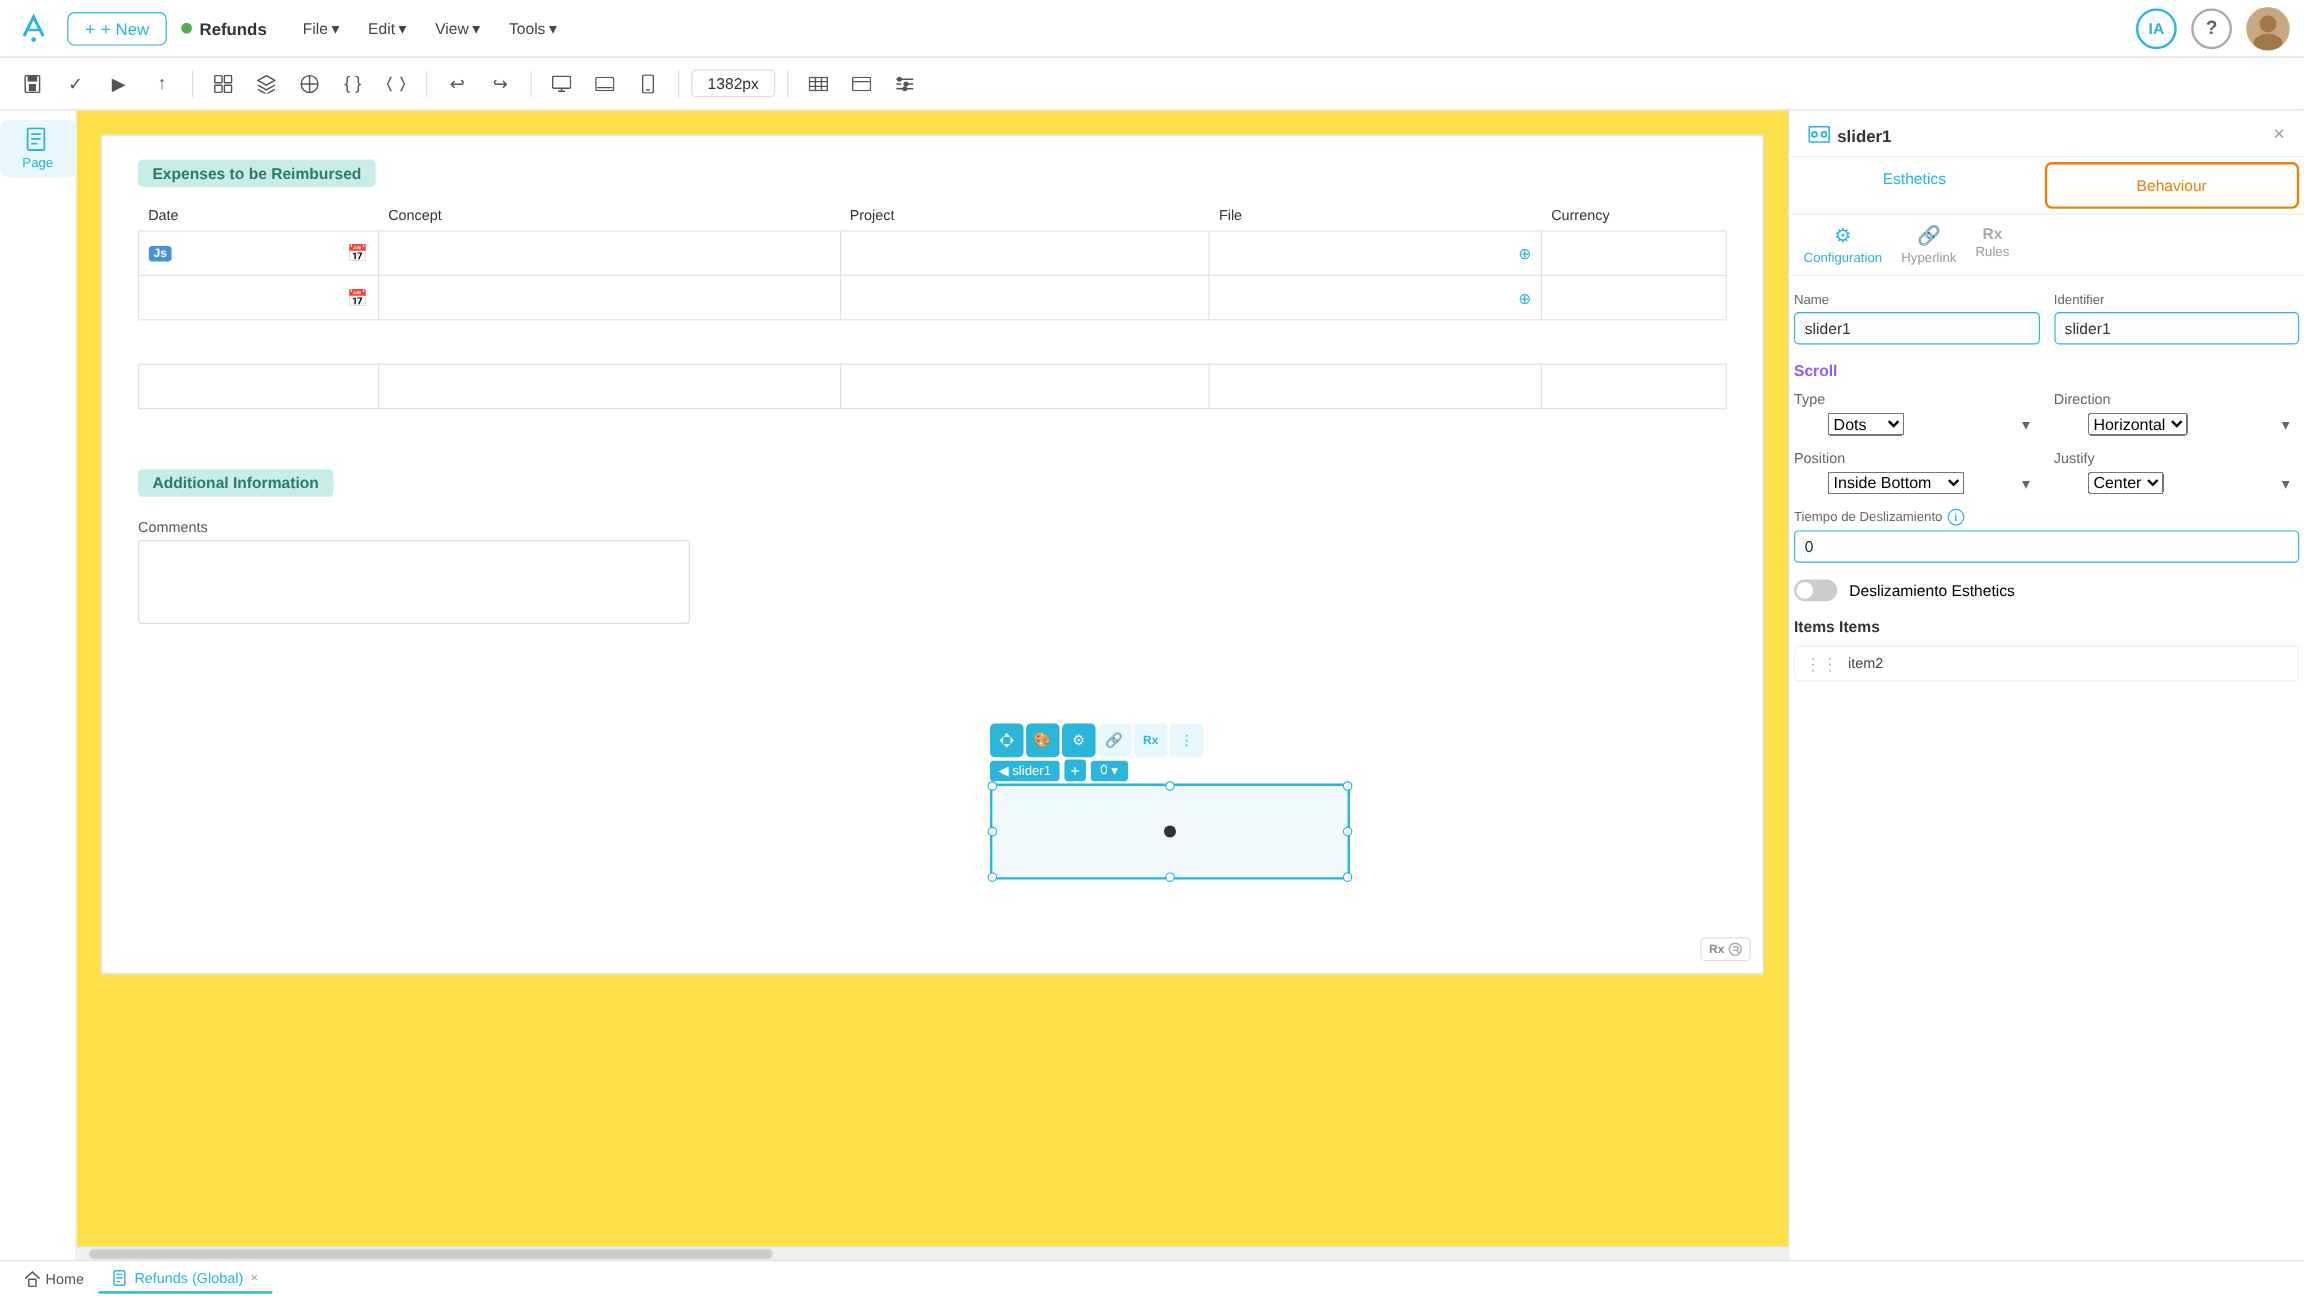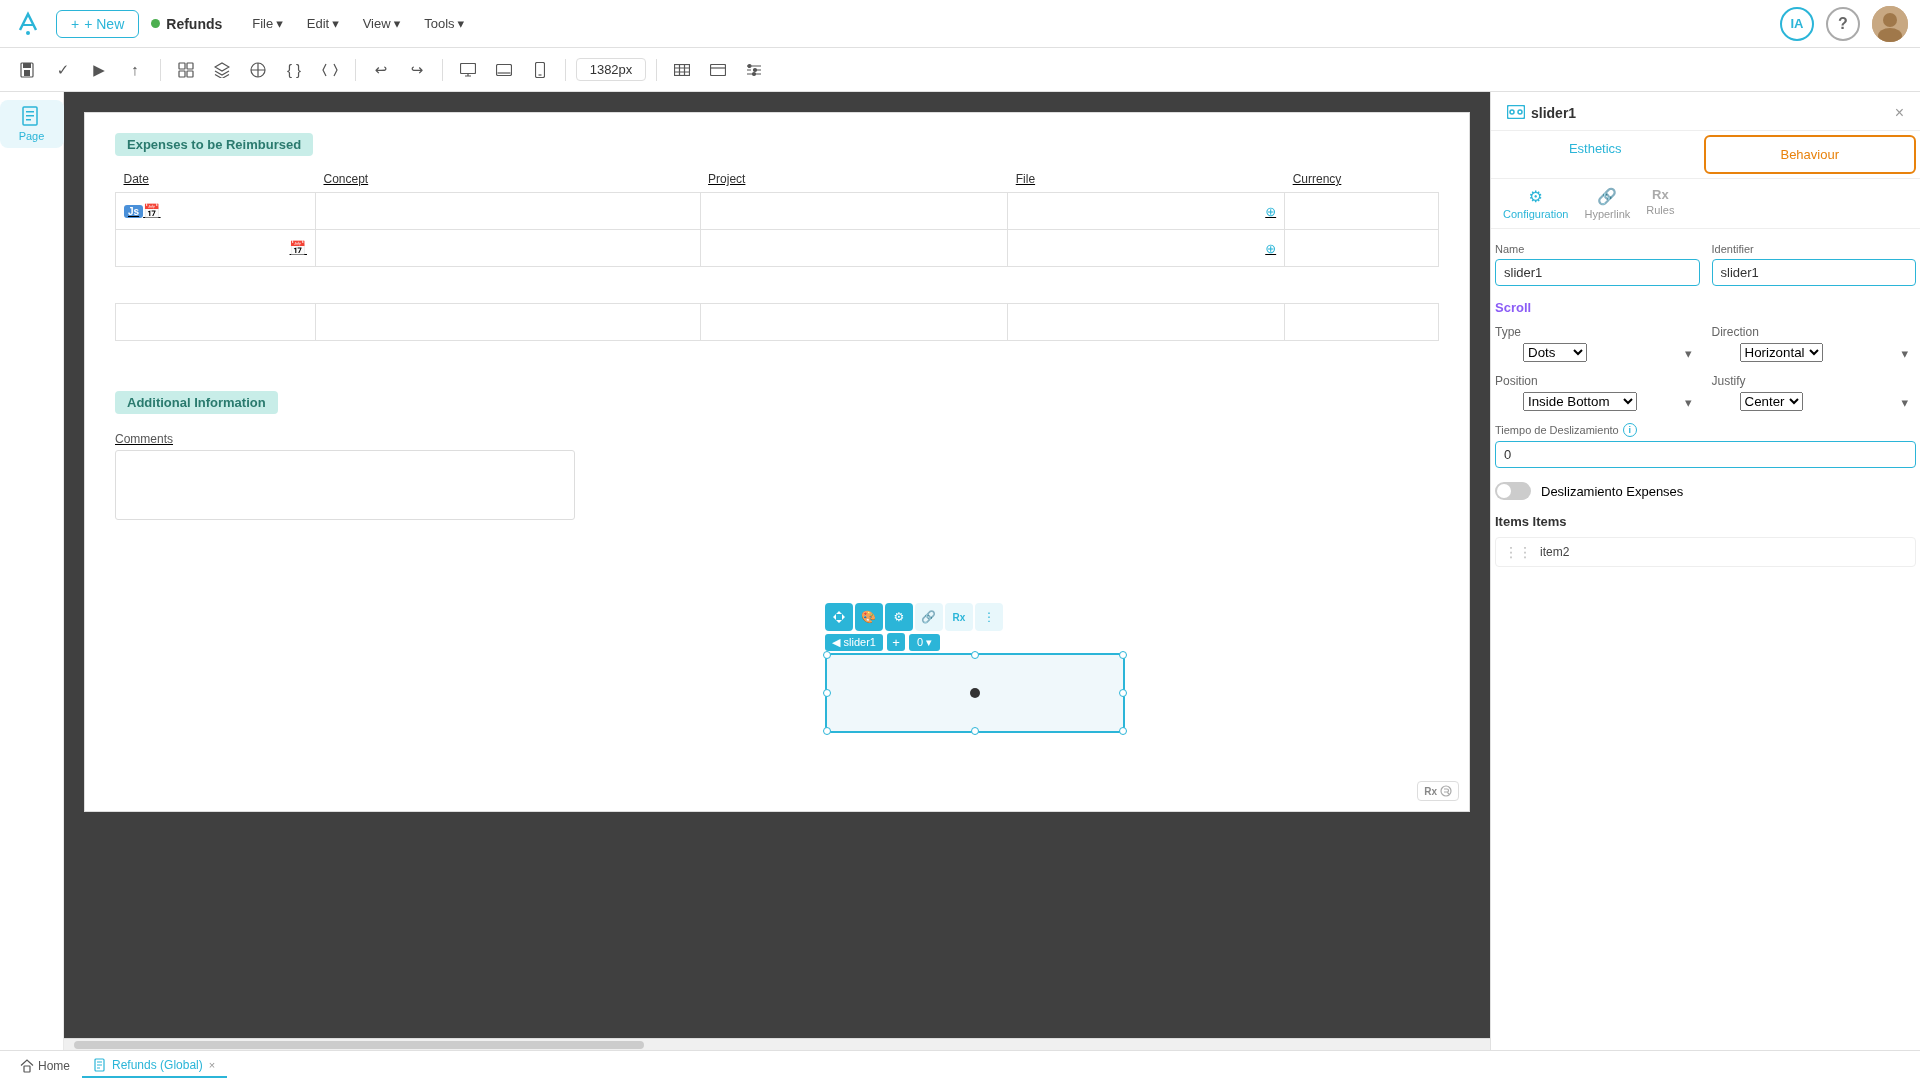--- a/index.html
+++ b/index.html
@@ -130,23 +130,22 @@
       background: #e8f7fb;
       color: #2bb5d8;
     }
     .sidebar-icon svg { font-size: 20px; }
 
     
     .main-area {
       position: fixed;
       top: 92px; left: 64px; right: 430px;
       bottom: 30px;
-      background: #404040;
+      background: #fde047;
       overflow: hidden;
-      text-decoration: underline;
     }
     .canvas-scroll {
       width: 100%; height: 100%;
       overflow: auto;
       padding: 20px;
     }
     .canvas-page {
       background: #fff;
       min-height: 700px;
       width: 100%;
@@ -692,21 +691,21 @@
               <th>Date</th>
               <th>Concept</th>
               <th>Project</th>
               <th>File</th>
               <th>Currency</th>
             </tr>
           </thead>
           <tbody>
             <tr>
               <td style="width:130px">
-                <div style="display:flex;align-items:center;justify-content:flex-start;padding:3px 4px;min-height:28px">
+                <div style="display:flex;align-items:center;justify-content:space-between;padding:3px 4px;min-height:28px">
                   <span class="js-badge">Js</span>
                   <span class="cell-icon">📅</span>
                 </div>
               </td>
               <td style="width:250px">
                   <div class="table-cell-inner"></div>
                 </td>
               <td style="width:200px">
                   <div class="table-cell-inner"></div>
                 </td>
@@ -926,21 +925,21 @@
     <div class="tiempo-section">
       <div class="tiempo-label">
         <span>Tiempo de Deslizamiento</span>
         <span class="info-icon">i</span>
       </div>
       <input class="tiempo-input" type="text" value="0" style="">
     </div>
 
     <div class="toggle-row">
       <div class="toggle"></div>
-      <span>Deslizamiento Expenses</span>
+      <span>Deslizamiento Esthetics</span>
     </div>
 
     <div class="items-list-section">
       <div class="items-list-label">Items Items</div>
       <div class="items-list-item">
         <span class="drag-handle">⋮⋮</span>
         <span>item2</span>
       </div>
     </div>
   </div>

